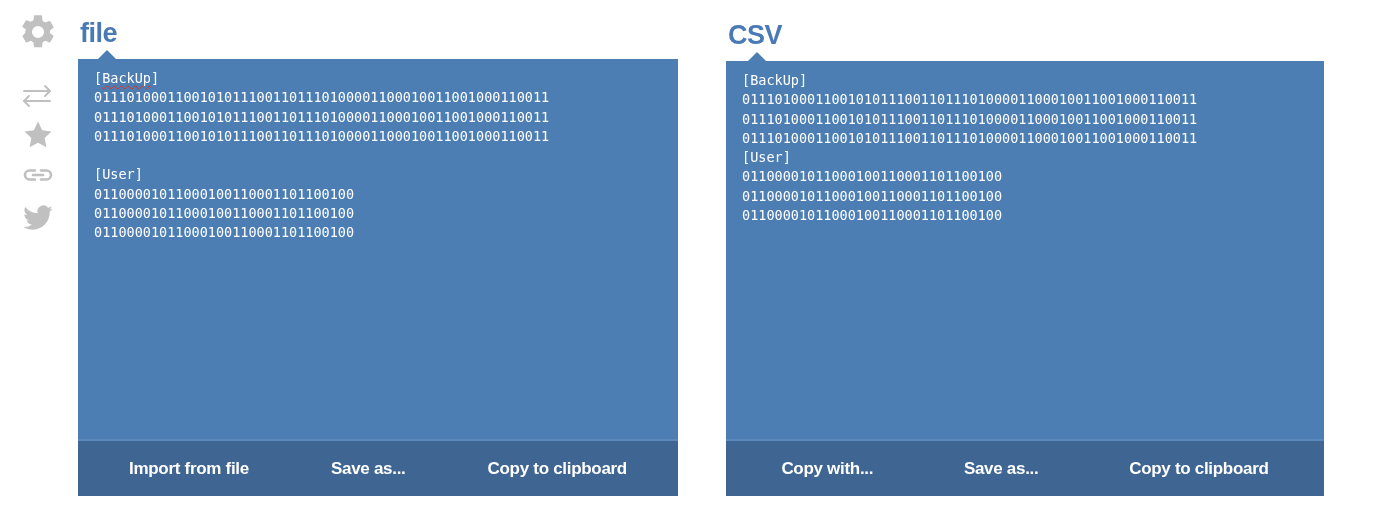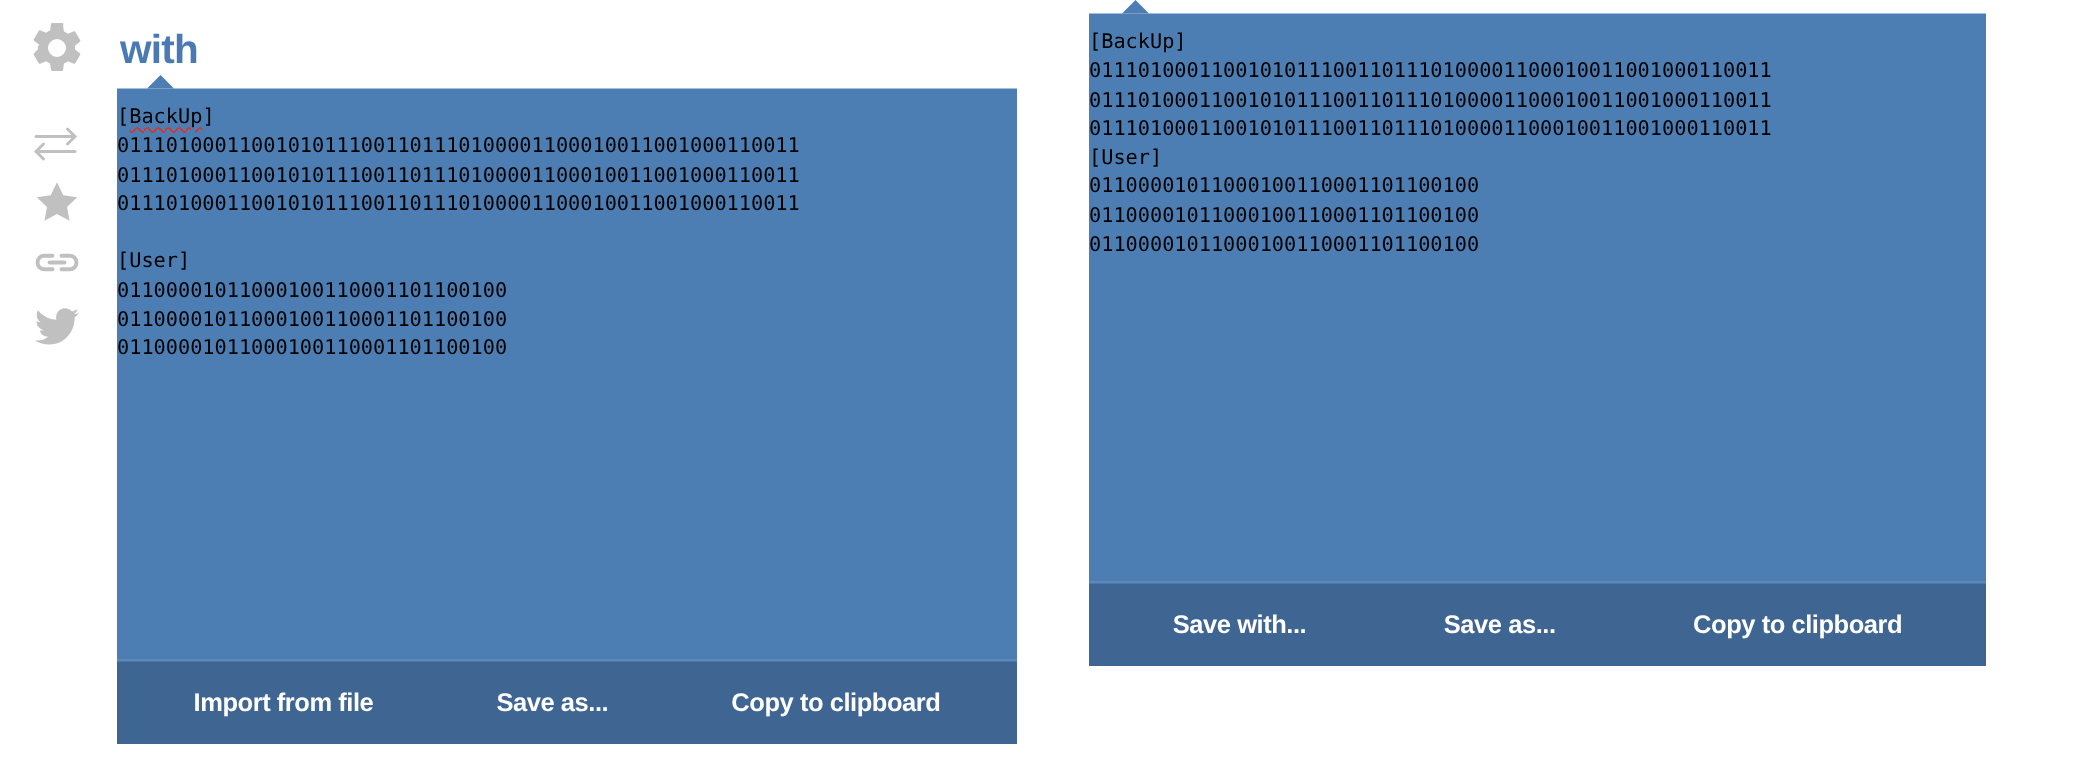--- a/index.html
+++ b/index.html
@@ -77,25 +77,25 @@
     height: 438px;
     box-sizing: border-box;
     display: flex;
     flex-direction: column;
   }
   #panel-text .panel-body { height: 437px; }
   #panel-csv  .panel-body { height: 435px; }
 
   .code-area {
     flex: 1 1 auto;
-    padding: 10px 12px 0 0;
+    padding: 10px 12px 0 16px;
     font-family: "DejaVu Sans Mono", "Liberation Mono", monospace;
     font-size: 13.5px;
     line-height: 19.3px;
-    color: #000000;
+    color: #ffffff;
     white-space: pre;
     overflow: hidden;
     letter-spacing: 0px;
     cursor: text;
   }
   .code-line { min-height: 19.3px; }
   .code-line.blank { height: 19.3px; }
 
   .misspelled {
     text-decoration: underline wavy #e03020;
@@ -166,35 +166,36 @@
 
   <div class="side-icon" id="icon-tw">
     <svg width="36" height="32" viewBox="0 0 24 24" fill="#c0c0c0" aria-hidden="true">
       <path d="M23 4.9a8.9 8.9 0 0 1-2.6.74 4.55 4.55 0 0 0 2-2.5 9.05 9.05 0 0 1-2.88 1.12A4.52 4.52 0 0 0 11.7 8.4a12.83 12.83 0 0 1-9.3-4.74 4.52 4.52 0 0 0 1.4 6.04 4.48 4.48 0 0 1-2.05-.57v.06a4.53 4.53 0 0 0 3.63 4.44 4.55 4.55 0 0 1-2.04.08 4.53 4.53 0 0 0 4.23 3.14A9.08 9.08 0 0 1 1 18.72a12.8 12.8 0 0 0 6.93 2.03c8.32 0 12.87-6.9 12.87-12.88l-.01-.59A9.2 9.2 0 0 0 23 4.9z"></path>
     </svg>
   </div>
 
 </div>
 
 <div class="panel-wrap" id="panel-text">
-  <div class="panel-title">with</div>
+  <div class="panel-title">file</div>
   <div class="pointer"></div>
   <div class="panel-body">
     <div class="code-area" id="code-text"><div class="code-line">[<span class="misspelled">BackUp</span>]</div><div class="code-line">01110100011001010111001101110100001100010011001000110011</div><div class="code-line">01110100011001010111001101110100001100010011001000110011</div><div class="code-line">01110100011001010111001101110100001100010011001000110011</div><div class="code-line blank">&nbsp;</div><div class="code-line">[User]</div><div class="code-line">01100001011000100110001101100100</div><div class="code-line">01100001011000100110001101100100</div><div class="code-line">01100001011000100110001101100100</div></div>
     <div class="panel-footer">
       <div class="footer-btn">Import from file</div>
       <div class="footer-btn">Save as...</div>
       <div class="footer-btn">Copy to clipboard</div>
     </div>
   </div>
 </div>
 
 <div class="panel-wrap" id="panel-csv">
+  <div class="panel-title">CSV</div>
   <div class="pointer"></div>
   <div class="panel-body">
     <div class="code-area" id="code-csv"><div class="code-line">[BackUp]</div><div class="code-line">01110100011001010111001101110100001100010011001000110011</div><div class="code-line">01110100011001010111001101110100001100010011001000110011</div><div class="code-line">01110100011001010111001101110100001100010011001000110011</div><div class="code-line">[User]</div><div class="code-line">01100001011000100110001101100100</div><div class="code-line">01100001011000100110001101100100</div><div class="code-line">01100001011000100110001101100100</div></div>
     <div class="panel-footer">
-      <div class="footer-btn">Save with...</div>
+      <div class="footer-btn">Copy with...</div>
       <div class="footer-btn">Save as...</div>
       <div class="footer-btn">Copy to clipboard</div>
     </div>
   </div>
 </div>
 
 </body></html>

